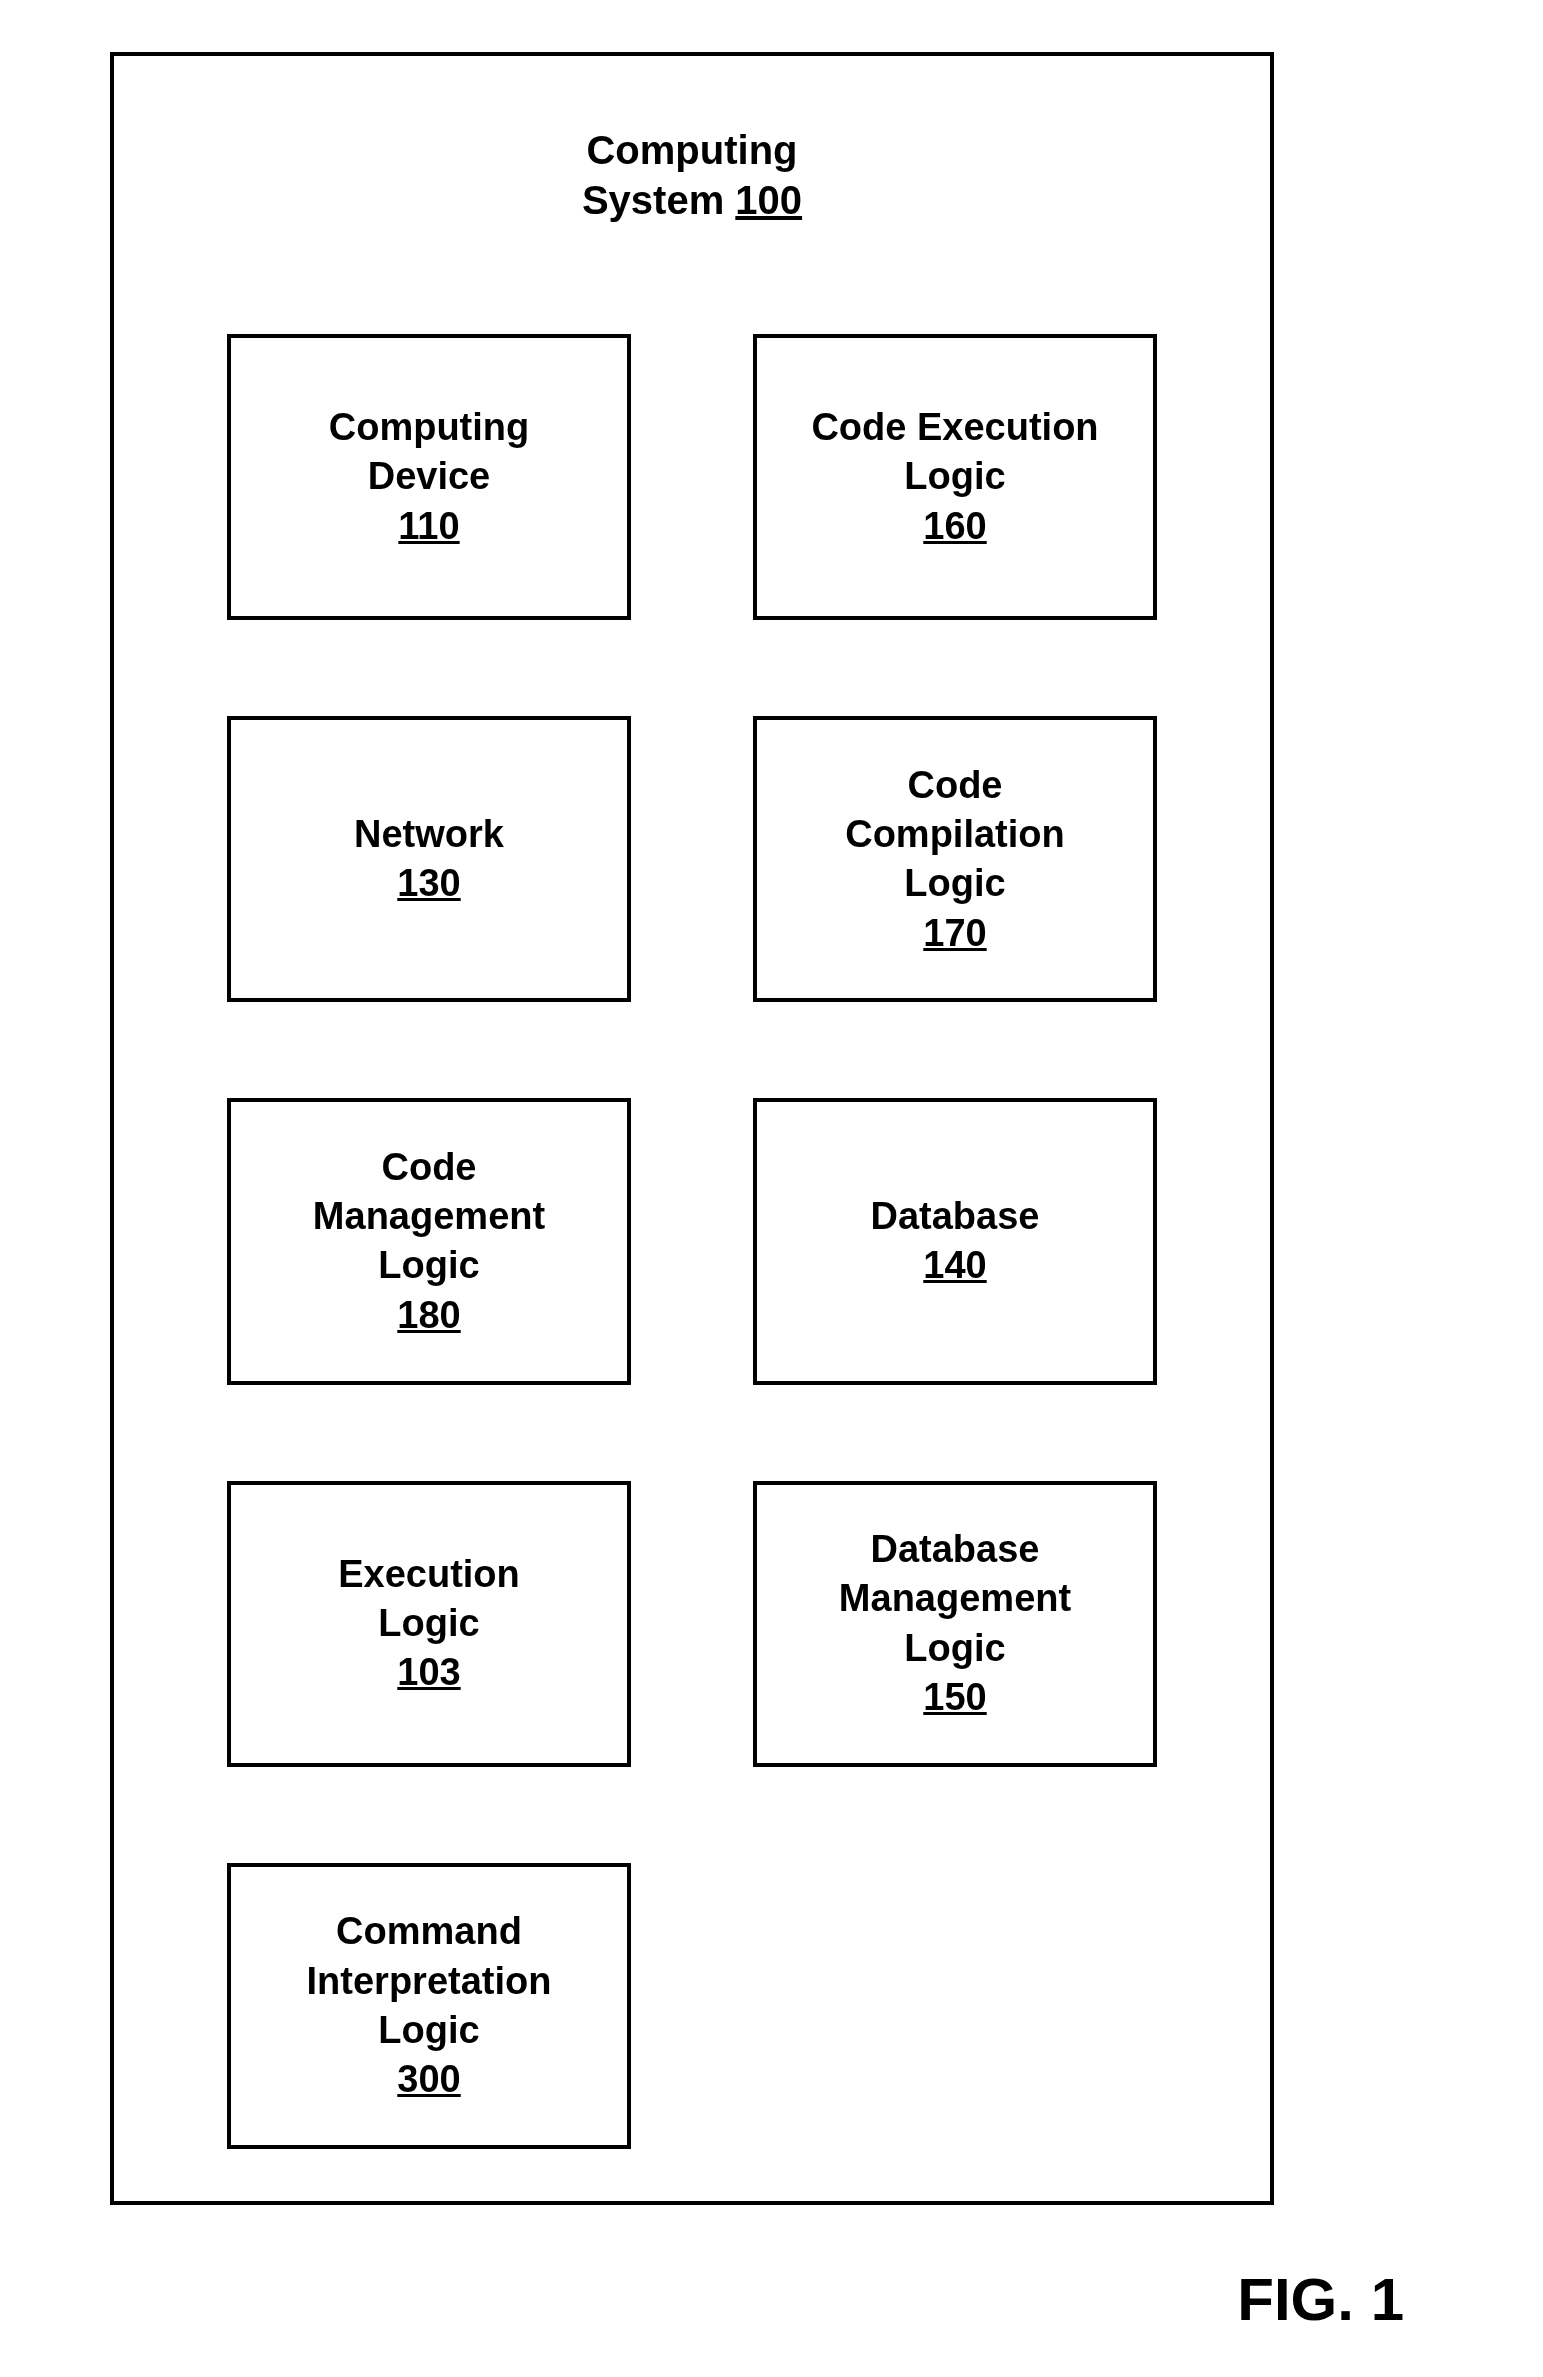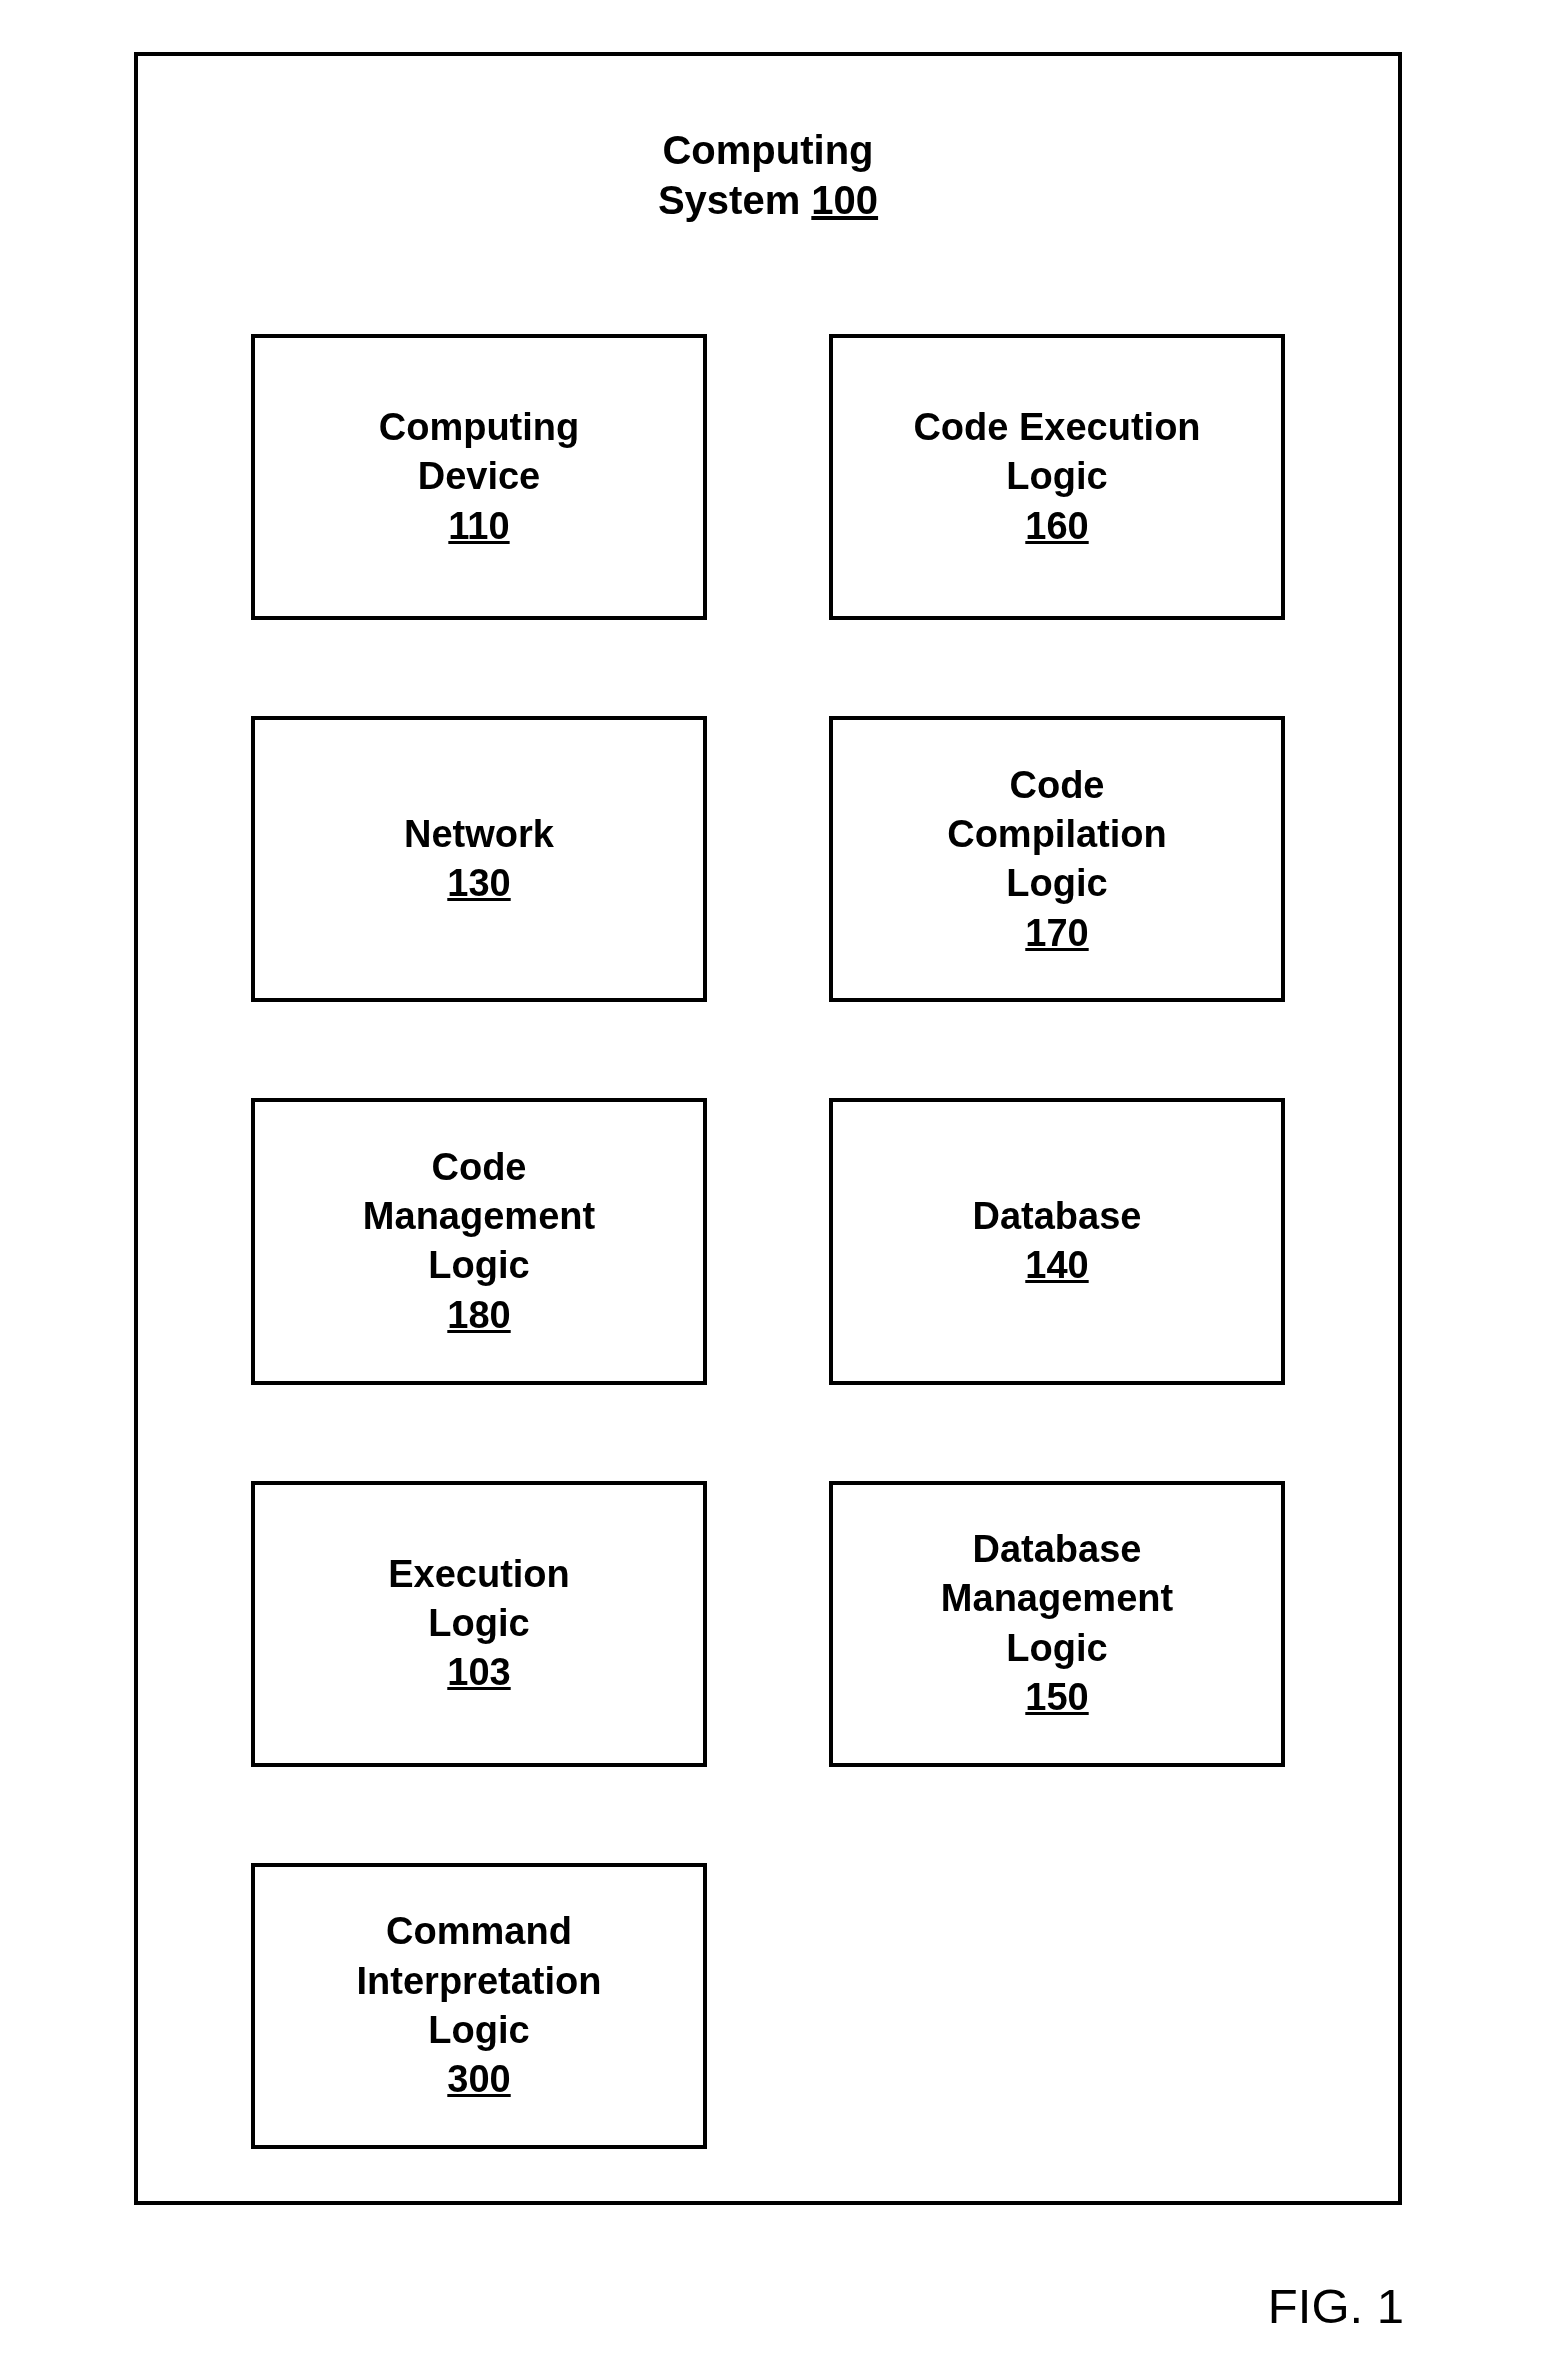--- a/index.html
+++ b/index.html
@@ -9,23 +9,23 @@
     font-family: Arial, Helvetica, sans-serif;
   }
   .page {
     width: 1543px;
     height: 2377px;
     position: relative;
     background: #fff;
   }
   .outer-box {
     position: absolute;
-    left: 134px;
+    left: 110px;
     top: 52px;
-    width: 1268px;
+    width: 1164px;
     height: 2153px;
     border: 4.3px solid #000;
     box-sizing: border-box;
   }
   .title-block {
     text-align: center;
     margin-top: 69px;
     font-weight: bold;
     font-size: 40px;
     line-height: 1.25;
@@ -58,22 +58,22 @@
     line-height: 1.3;
     padding: 17.4px;
   }
   .cell .num {
     text-decoration: underline;
   }
   .fig-label {
     position: absolute;
     right: 139px;
     bottom: 43px;
-    font-weight: normal;
-    font-size: 49px;
+    font-weight: bold;
+    font-size: 60px;
   }
 </style>
 </head>
 <body>
 
 <div class="page">
 
   <div class="outer-box">
 
     <div class="title-block">

